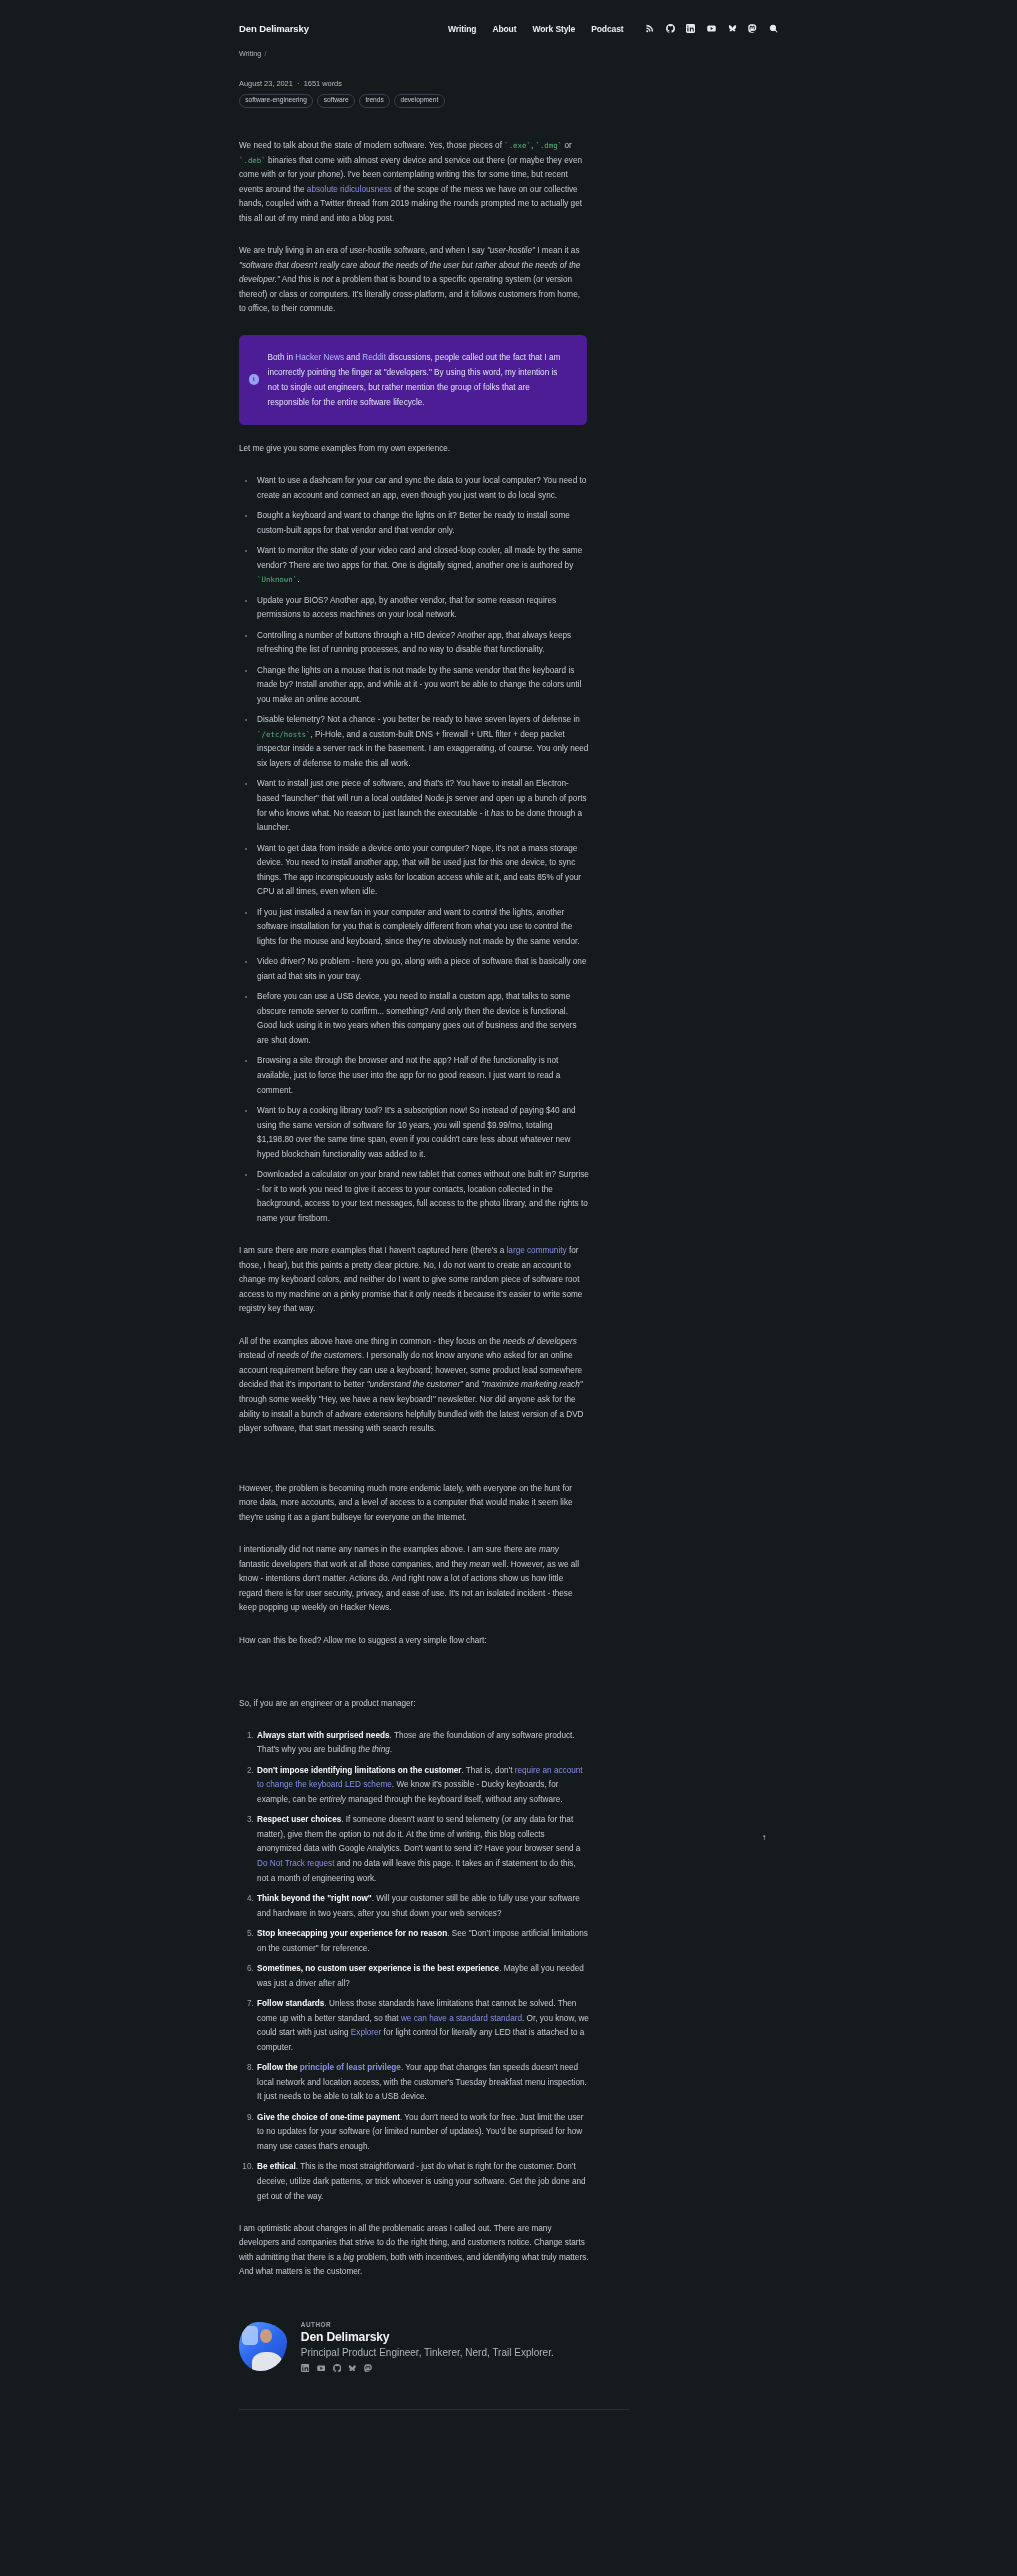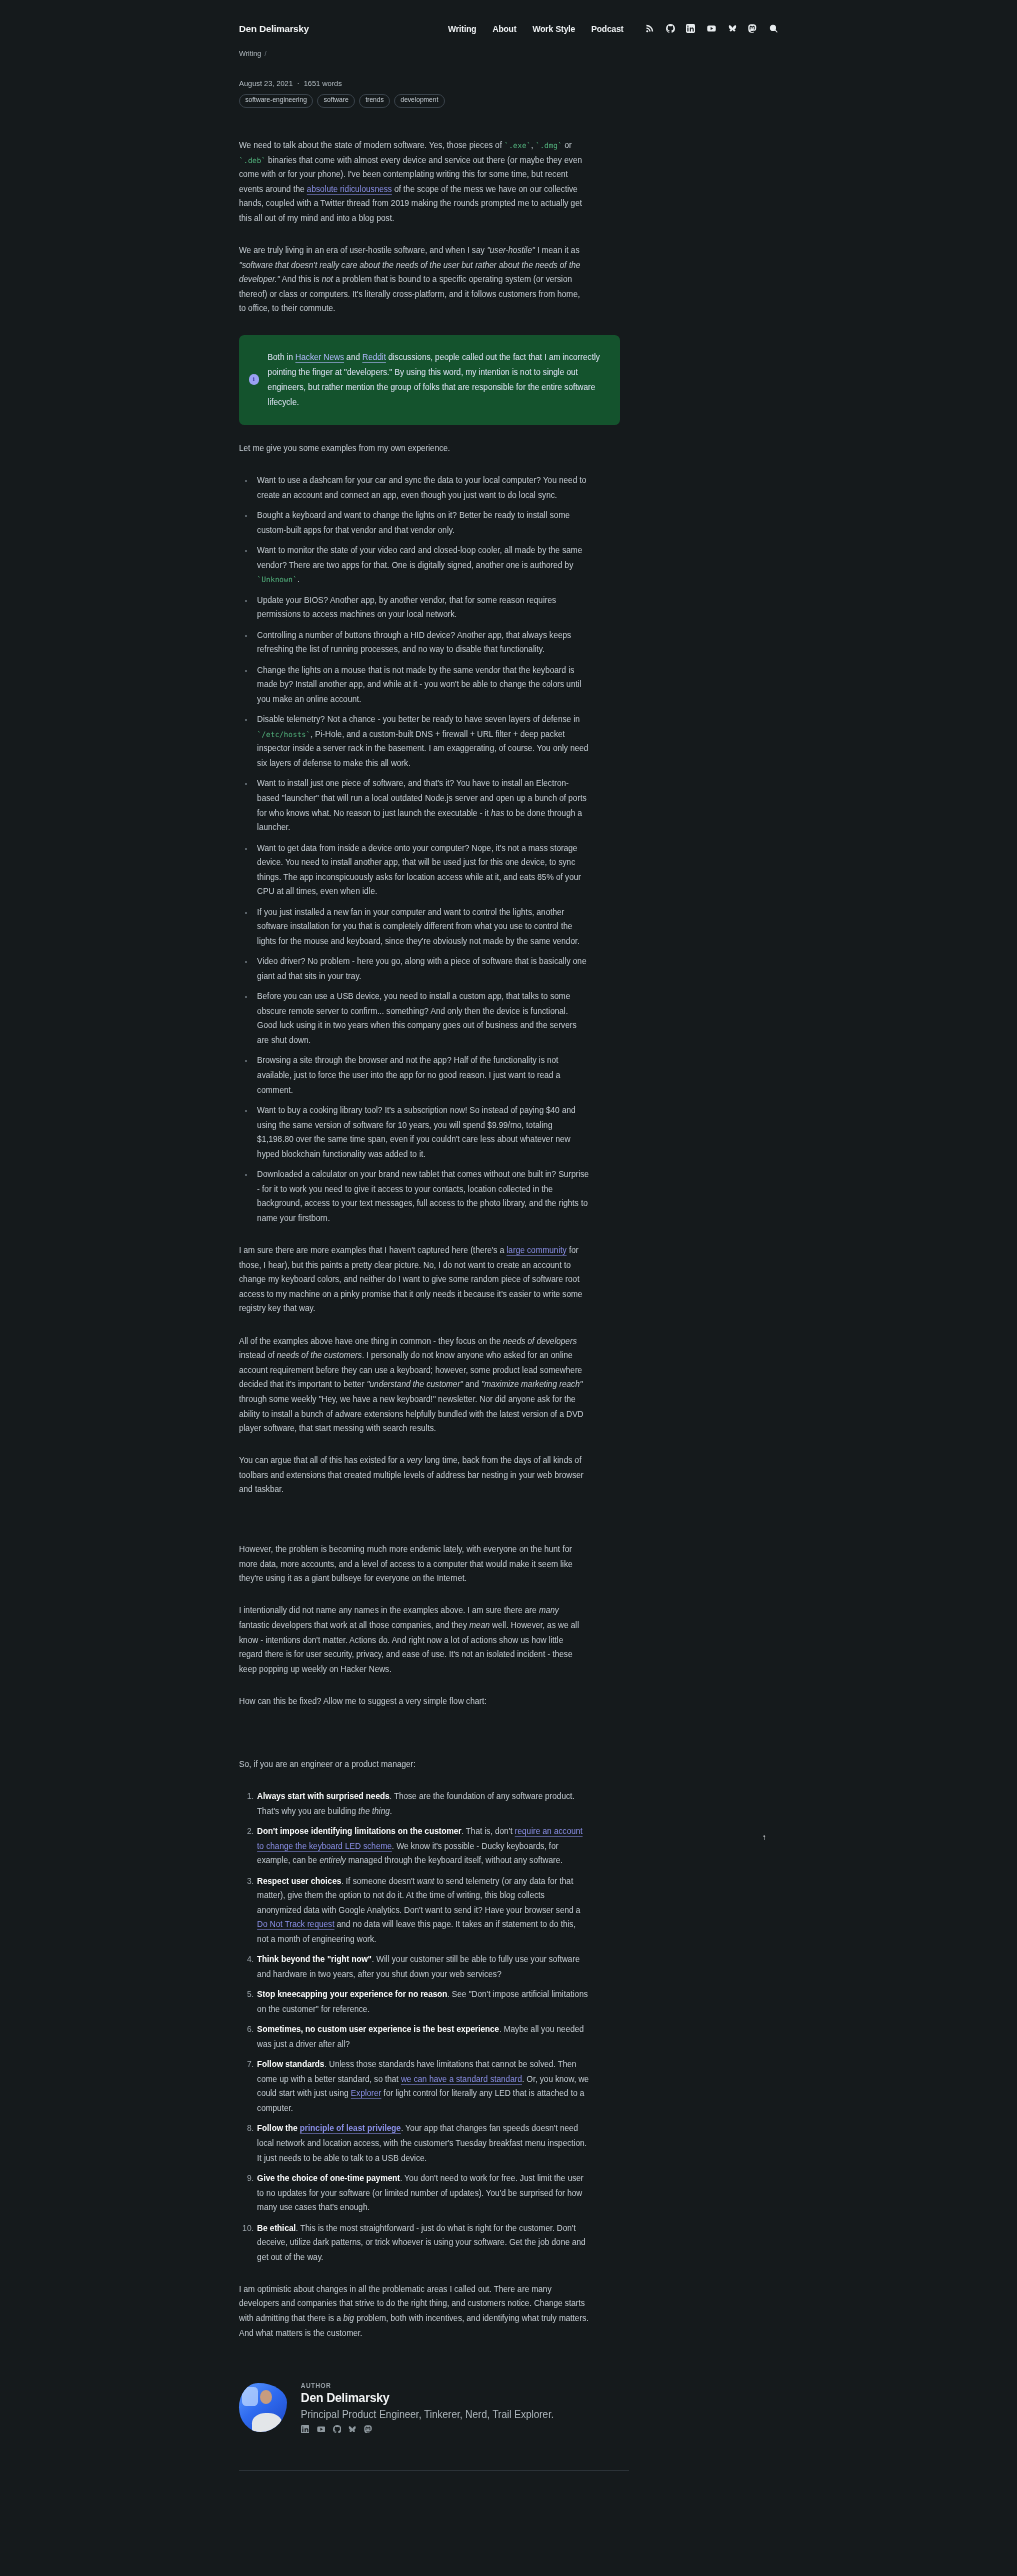--- a/index.html
+++ b/index.html
@@ -1,19 +1,19 @@
 <!DOCTYPE html>
 <html style="font-size:8.5px"><head>
 <meta charset="utf-8">
 <style>
   html,body{margin:0;padding:0;background:#151a1c;color:#c6ced4;
     font-family:"Liberation Sans","DejaVu Sans",sans-serif;}
   body{position:relative;width:100%;min-height:2576px;}
   .page{width:539px;margin:0 auto;padding:23px 0 21px;box-sizing:border-box;}
-  a{color:#8b90e8;text-decoration:underline;text-underline-offset:1.6px;
+  a{color:#8b90e8;text-underline-offset:1.6px;
     text-decoration-color:rgba(139,144,232,.55);cursor:pointer;}
   
   .site-header{display:flex;align-items:center;justify-content:space-between;}
   .brand{font-size:9.5px;font-weight:700;color:#f2f4f5;text-decoration:none;letter-spacing:-0.1px;}
   .nav{display:flex;align-items:center;gap:16px;}
   .nav a.navlink{font-size:8.5px;font-weight:700;color:#eef1f3;text-decoration:none;letter-spacing:-0.1px;}
   .nav .icon{display:inline-flex;width:9px;height:9px;color:#e8ecee;align-items:center;}
   .nav .icon svg{width:9px;height:9px;fill:currentColor;}
   .nav .iconset{display:flex;align-items:center;gap:11.7px;margin-left:5.3px;}
   
@@ -30,21 +30,21 @@
   article{width:350px;margin-top:31px;font-size:8.2px;line-height:14.6px;color:#c6ced4;}
   article p{margin:0 0 17.5px;}
   article em{font-style:italic;}
   article strong{color:#fdfefe;font-weight:700;}
   article code{font-family:"DejaVu Sans Mono","Liberation Mono",monospace;
     font-size:7.4px;color:#53b47e;}
   article ul,article ol{margin:0 0 17.5px;padding-left:17px;}
   article li{margin-bottom:5.8px;padding-left:1.1px;}
   article ul li::marker{color:#6f7a81;font-size:.75em;}
   article ol li::marker{color:#9aa3a9;}
-  .callout{background:#14532d;border-radius:5.3px;width:381px;box-sizing:border-box;
+  .callout{background:#4c1d95;border-radius:5.3px;width:348px;box-sizing:border-box;
     padding:15px 19px 15px 9.5px;margin:0 0 17.5px;display:flex;gap:8.5px;align-items:center;}
   .callout p{margin:0;color:#e2e5f8;line-height:15px;}
   .callout a{color:#b3baff;text-decoration-color:rgba(179,186,255,.6);}
   .info-dot{flex:0 0 auto;width:10.6px;height:10.6px;border-radius:50%;background:#9aa0f2;
     color:#3f3ba3;font-weight:700;font-size:6.9px;display:flex;align-items:center;
     justify-content:center;font-family:"Liberation Serif",serif;}
   .spacer{width:100%;}
   
   .author{margin-top:41px;display:flex;gap:13.8px;align-items:center;width:350px;}
   .avatar{flex:0 0 auto;width:48px;height:49px;position:relative;overflow:hidden;
@@ -164,21 +164,20 @@
           <li>Want to get data from inside a device onto your computer? Nope, it's not a mass storage device. You need to install another app, that will be used just for this one device, to sync things. The app inconspicuously asks for location access while at it, and eats 85% of your CPU at all times, even when idle.</li>
           <li>If you just installed a new fan in your computer and want to control the lights, another software installation for you that is completely different from what you use to control the lights for the mouse and keyboard, since they're obviously not made by the same vendor.</li>
           <li>Video driver? No problem - here you go, along with a piece of software that is basically one giant ad that sits in your tray.</li>
           <li>Before you can use a USB device, you need to install a custom app, that talks to some obscure remote server to confirm... something? And only then the device is functional. Good luck using it in two years when this company goes out of business and the servers are shut down.</li>
           <li>Browsing a site through the browser and not the app? Half of the functionality is not available, just to force the user into the app for no good reason. I just want to read a comment.</li>
           <li>Want to buy a cooking library tool? It's a subscription now! So instead of paying $40 and using the same version of software for 10 years, you will spend $9.99/mo, totaling $1,198.80 over the same time span, even if you couldn't care less about whatever new hyped blockchain functionality was added to it.</li>
           <li>Downloaded a calculator on your brand new tablet that comes without one built in? Surprise - for it to work you need to give it access to your contacts, location collected in the background, access to your text messages, full access to the photo library, and the rights to name your firstborn.</li>
         </ul>
         <p>I am sure there are more examples that I haven't captured here (there's a <a>large community</a> for those, I hear), but this paints a pretty clear picture. No, I do not want to create an account to change my keyboard colors, and neither do I want to give some random piece of software root access to my machine on a pinky promise that it only needs it because it's easier to write some registry key that way.</p>
         <p>All of the examples above have one thing in common - they focus on the <em>needs of developers</em> instead of <em>needs of the customers</em>. I personally do not know anyone who asked for an online account requirement before they can use a keyboard; however, some product lead somewhere decided that it's important to better <em>"understand the customer"</em> and <em>"maximize marketing reach"</em> through some weekly "Hey, we have a new keyboard!" newsletter. Nor did anyone ask for the ability to install a bunch of adware extensions helpfully bundled with the latest version of a DVD player software, that start messing with search results.</p>
-        <p>You can argue that all of this has existed for a <em>very</em> long time, back from the days of all kinds of toolbars and extensions that created multiple levels of address bar nesting in your web browser and taskbar.</p>
         <div class="spacer" style="height: 27.6px;"></div>
         <p>However, the problem is becoming much more endemic lately, with everyone on the hunt for more data, more accounts, and a level of access to a computer that would make it seem like they're using it as a giant bullseye for everyone on the Internet.</p>
         <p>I intentionally did not name any names in the examples above. I am sure there are <em>many</em> fantastic developers that work at all those companies, and they <em>mean</em> well. However, as we all know - intentions don't matter. Actions do. And right now a lot of actions show us how little regard there is for user security, privacy, and ease of use. It's not an isolated incident - these keep popping up weekly on Hacker News.</p>
         <p>How can this be fixed? Allow me to suggest a very simple flow chart:</p>
         <div class="spacer" style="height: 31px;"></div>
         <p>So, if you are an engineer or a product manager:</p>
         <ol>
           <li><strong>Always start with surprised needs</strong>. Those are the foundation of any software product. That's why you are building <em>the thing</em>.</li>
           <li><strong>Don't impose identifying limitations on the customer</strong>. That is, don't <a>require an account to change the keyboard LED scheme</a>. We know it's possible - Ducky keyboards, for example, can be <em>entirely</em> managed through the keyboard itself, without any software.</li>
           <li><strong>Respect user choices</strong>. If someone doesn't <em>want</em> to send telemetry (or any data for that matter), give them the option to not do it. At the time of writing, this blog collects anonymized data with Google Analytics. Don't want to send it? Have your browser send a <a>Do Not Track request</a> and no data will leave this page. It takes an if statement to do this, not a month of engineering work.</li>

